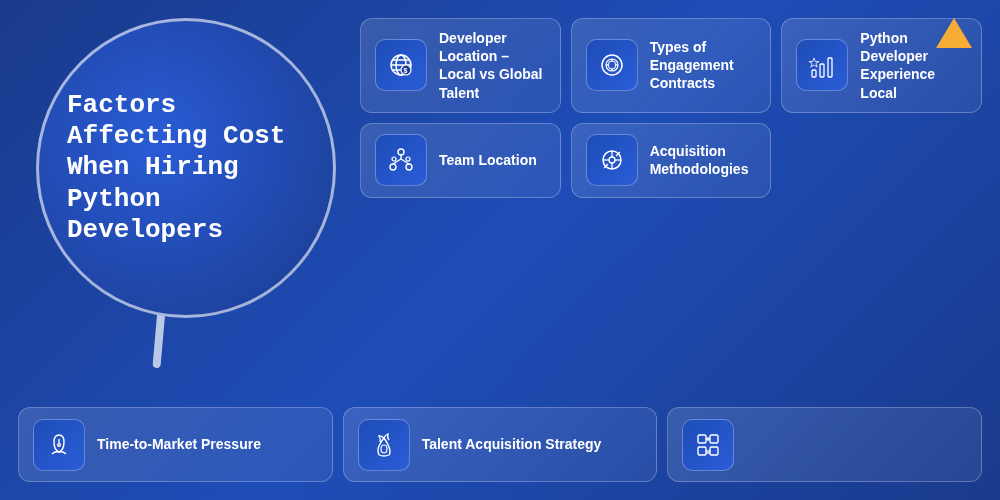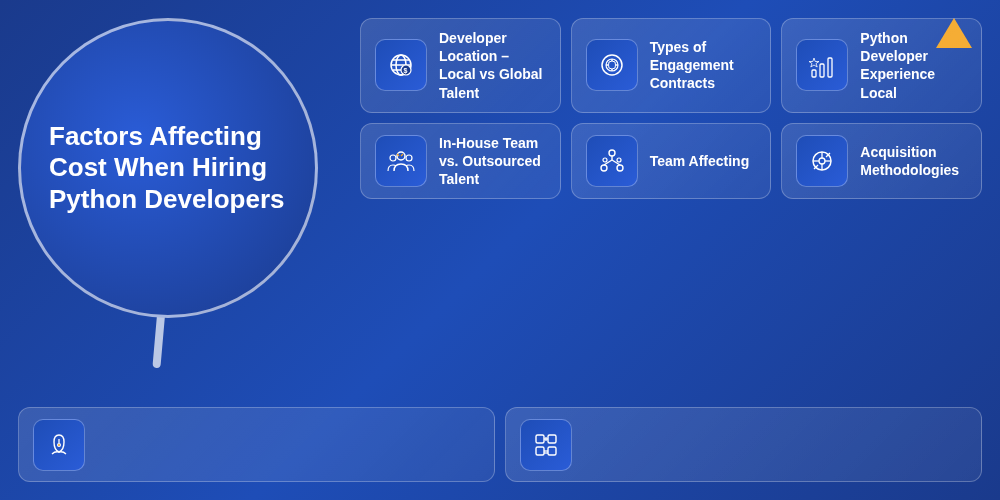--- a/index.html
+++ b/index.html
@@ -20,30 +20,31 @@
       width: 0;
       height: 0;
       border-left: 18px solid transparent;
       border-right: 18px solid transparent;
       border-bottom: 30px solid #f5a623;
     }
 
     
     .hero-circle {
       position: absolute;
-      left: 18px;
+      left: 36px;
       top: 18px;
       width: 300px;
       height: 300px;
       border-radius: 50%;
       background: radial-gradient(circle at 40% 40%, #2a5cd7, #1a3a8c);
       border: 3px solid rgba(255,255,255,0.6);
       display: flex;
       align-items: center;
       z-index: 2;
+      font-family: Liberation Mono, monospace;
     }
     .hero-circle-text {
       color: #fff;
       font-size: 26px;
       font-weight: 800;
       line-height: 1.2;
       text-align: left;
       padding: 30px 28px;
     }
 
@@ -169,49 +170,35 @@
       <svg viewBox="0 0 30 30" fill="none" xmlns="http://www.w3.org/2000/svg">
         <rect x="5" y="20" width="4" height="7" rx="1" stroke="white" stroke-width="1.3"></rect>
         <rect x="13" y="14" width="4" height="13" rx="1" stroke="white" stroke-width="1.3"></rect>
         <rect x="21" y="8" width="4" height="19" rx="1" stroke="white" stroke-width="1.3"></rect>
         <polygon points="7,8 8.2,11.5 12,11.5 9,13.5 10.2,17 7,15 3.8,17 5,13.5 2,11.5 5.8,11.5" stroke="white" stroke-width="0.8" fill="none"></polygon>
       </svg>
     </div>
     <div class="card-text">Python Developer Experience Local</div>
   </div>
 
-  <div class="card">
-    <div class="card-icon">
-      <svg viewBox="0 0 30 30" fill="none" xmlns="http://www.w3.org/2000/svg">
-        <circle cx="15" cy="10" r="4" stroke="white" stroke-width="1.5"></circle>
-        <path d="M8 25 Q8 18 15 18 Q22 18 22 25" stroke="white" stroke-width="1.5" fill="none"></path>
-        <circle cx="7" cy="12" r="3" stroke="white" stroke-width="1.2"></circle>
-        <path d="M2 25 Q2 19 7 19 Q9 19 10 20" stroke="white" stroke-width="1.2" fill="none"></path>
-        <circle cx="23" cy="12" r="3" stroke="white" stroke-width="1.2"></circle>
-        <path d="M28 25 Q28 19 23 19 Q21 19 20 20" stroke="white" stroke-width="1.2" fill="none"></path>
-        <path d="M11 8 L13 10 M17 8 L15 10" stroke="#f5a623" stroke-width="1.2"></path>
-      </svg>
-    </div>
-    <div class="card-text">In-House Team vs. Outsourced Talent</div>
-  </div>
 
   <div class="card">
     <div class="card-icon">
       <svg viewBox="0 0 30 30" fill="none" xmlns="http://www.w3.org/2000/svg">
         <circle cx="15" cy="7" r="3" stroke="white" stroke-width="1.4"></circle>
         <circle cx="7" cy="22" r="3" stroke="white" stroke-width="1.4"></circle>
         <circle cx="23" cy="22" r="3" stroke="white" stroke-width="1.4"></circle>
         <line x1="15" y1="10" x2="15" y2="14" stroke="white" stroke-width="1.4"></line>
         <line x1="15" y1="14" x2="7" y2="19" stroke="white" stroke-width="1.4"></line>
         <line x1="15" y1="14" x2="23" y2="19" stroke="white" stroke-width="1.4"></line>
         <circle cx="8" cy="14" r="2" stroke="white" stroke-width="1.2"></circle>
         <circle cx="22" cy="14" r="2" stroke="white" stroke-width="1.2"></circle>
       </svg>
     </div>
-    <div class="card-text">Team Affecting</div>
+    <div class="card-text">Team Location</div>
   </div>
 
   <div class="card">
     <div class="card-icon">
       <svg viewBox="0 0 30 30" fill="none" xmlns="http://www.w3.org/2000/svg">
         <circle cx="15" cy="15" r="9" stroke="white" stroke-width="1.5"></circle>
         <circle cx="15" cy="15" r="3" stroke="white" stroke-width="1.3"></circle>
         <path d="M15 6 L15 12" stroke="white" stroke-width="1.3"></path>
         <path d="M15 18 L15 24" stroke="white" stroke-width="1.3"></path>
         <path d="M6 15 L12 15" stroke="white" stroke-width="1.3"></path>
@@ -230,22 +217,35 @@
   <div class="card">
     <div class="card-icon">
       <svg viewBox="0 0 30 30" fill="none" xmlns="http://www.w3.org/2000/svg">
         <path d="M15 5 Q10 5 10 12 Q10 20 15 22 Q20 20 20 12 Q20 5 15 5Z" stroke="white" stroke-width="1.4" fill="none"></path>
         <circle cx="15" cy="15" r="2" fill="white"></circle>
         <path d="M15 13 L15 9" stroke="white" stroke-width="1.3"></path>
         <path d="M8 24 Q11 21 15 22 Q19 21 22 24" stroke="white" stroke-width="1.3" fill="none"></path>
         <circle cx="15" cy="15" r="1" fill="#f5a623"></circle>
       </svg>
     </div>
-  </div>
-
+    <div class="card-text">Time-to-Market Pressure</div>
+  </div>
+
+  <div class="card">
+    <div class="card-icon">
+      <svg viewBox="0 0 30 30" fill="none" xmlns="http://www.w3.org/2000/svg">
+        <path d="M10 25 Q8 20 10 16 Q13 10 15 8 Q18 12 20 17 Q22 22 20 25" stroke="white" stroke-width="1.4" fill="none"></path>
+        <path d="M15 8 Q16 5 19 4 Q18 8 20 10" stroke="white" stroke-width="1.3" fill="none"></path>
+        <path d="M15 8 Q13 6 10 6 Q12 9 11 12" stroke="white" stroke-width="1.3" fill="none"></path>
+        <ellipse cx="15" cy="19" rx="3" ry="4" stroke="white" stroke-width="1.2"></ellipse>
+        <path d="M10 25 Q15 27 20 25" stroke="white" stroke-width="1.3" fill="none"></path>
+      </svg>
+    </div>
+    <div class="card-text">Talent Acquisition Strategy</div>
+  </div>
 
   <div class="card">
     <div class="card-icon">
       <svg viewBox="0 0 30 30" fill="none" xmlns="http://www.w3.org/2000/svg">
         <rect x="5" y="5" width="8" height="8" rx="1.5" stroke="white" stroke-width="1.4"></rect>
         <rect x="17" y="5" width="8" height="8" rx="1.5" stroke="white" stroke-width="1.4"></rect>
         <rect x="5" y="17" width="8" height="8" rx="1.5" stroke="white" stroke-width="1.4"></rect>
         <rect x="17" y="17" width="8" height="8" rx="1.5" stroke="white" stroke-width="1.4"></rect>
         <line x1="13" y1="9" x2="17" y2="9" stroke="white" stroke-width="1.3"></line>
         <line x1="15" y1="7" x2="15" y2="11" stroke="white" stroke-width="1.3"></line>

